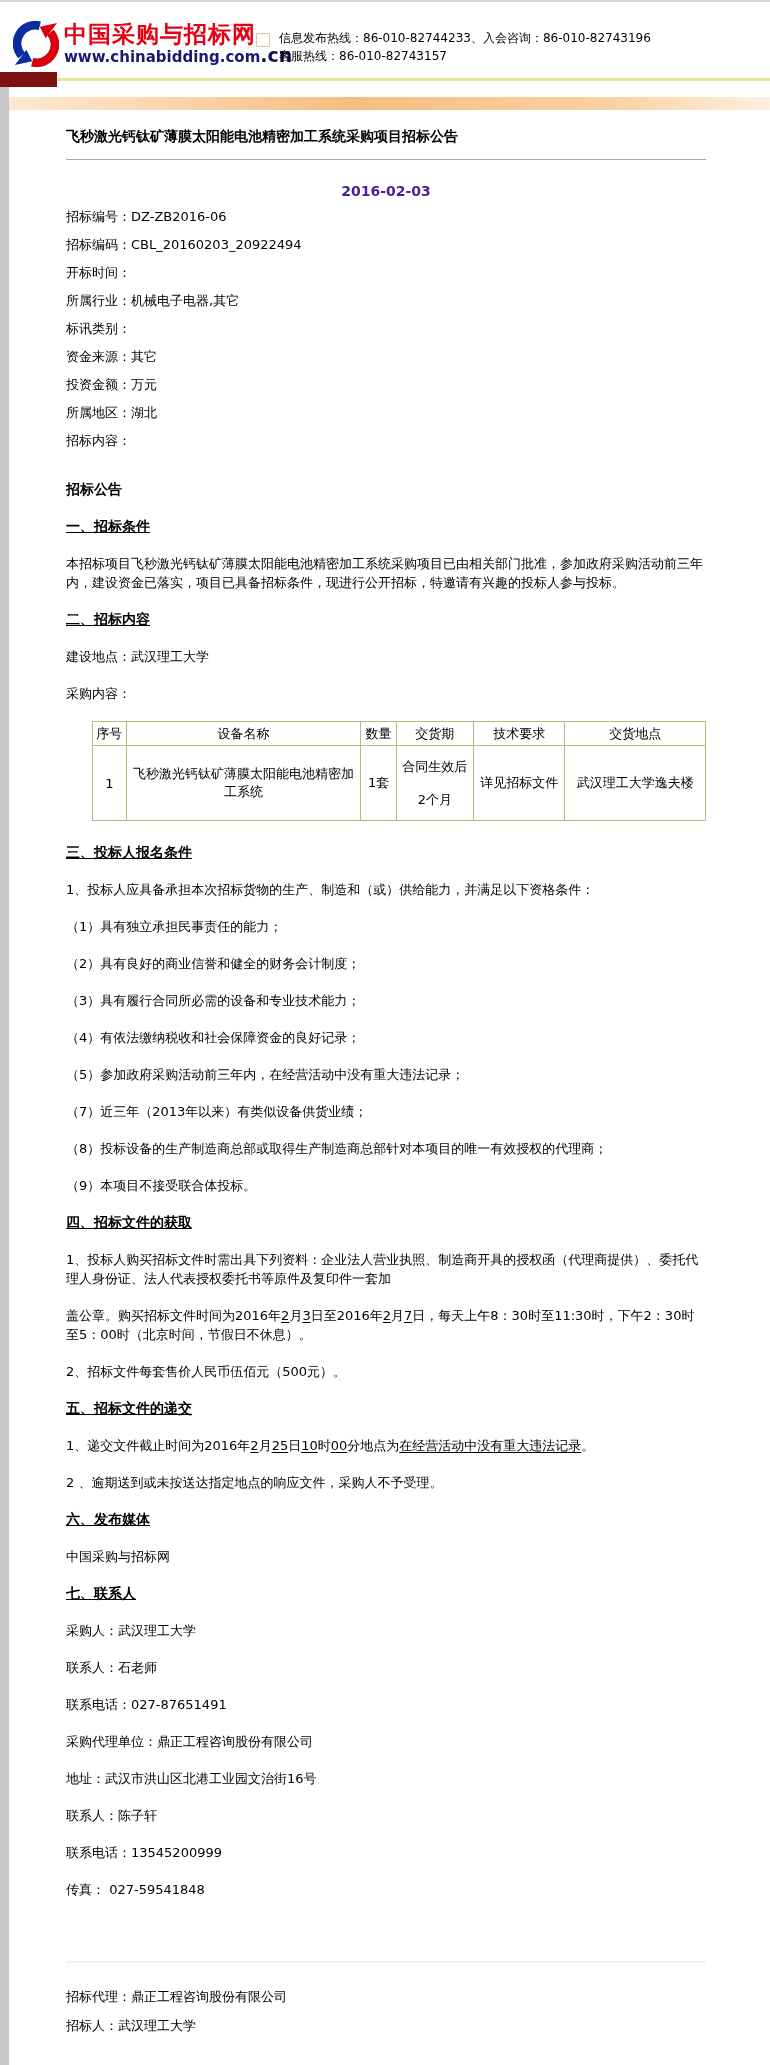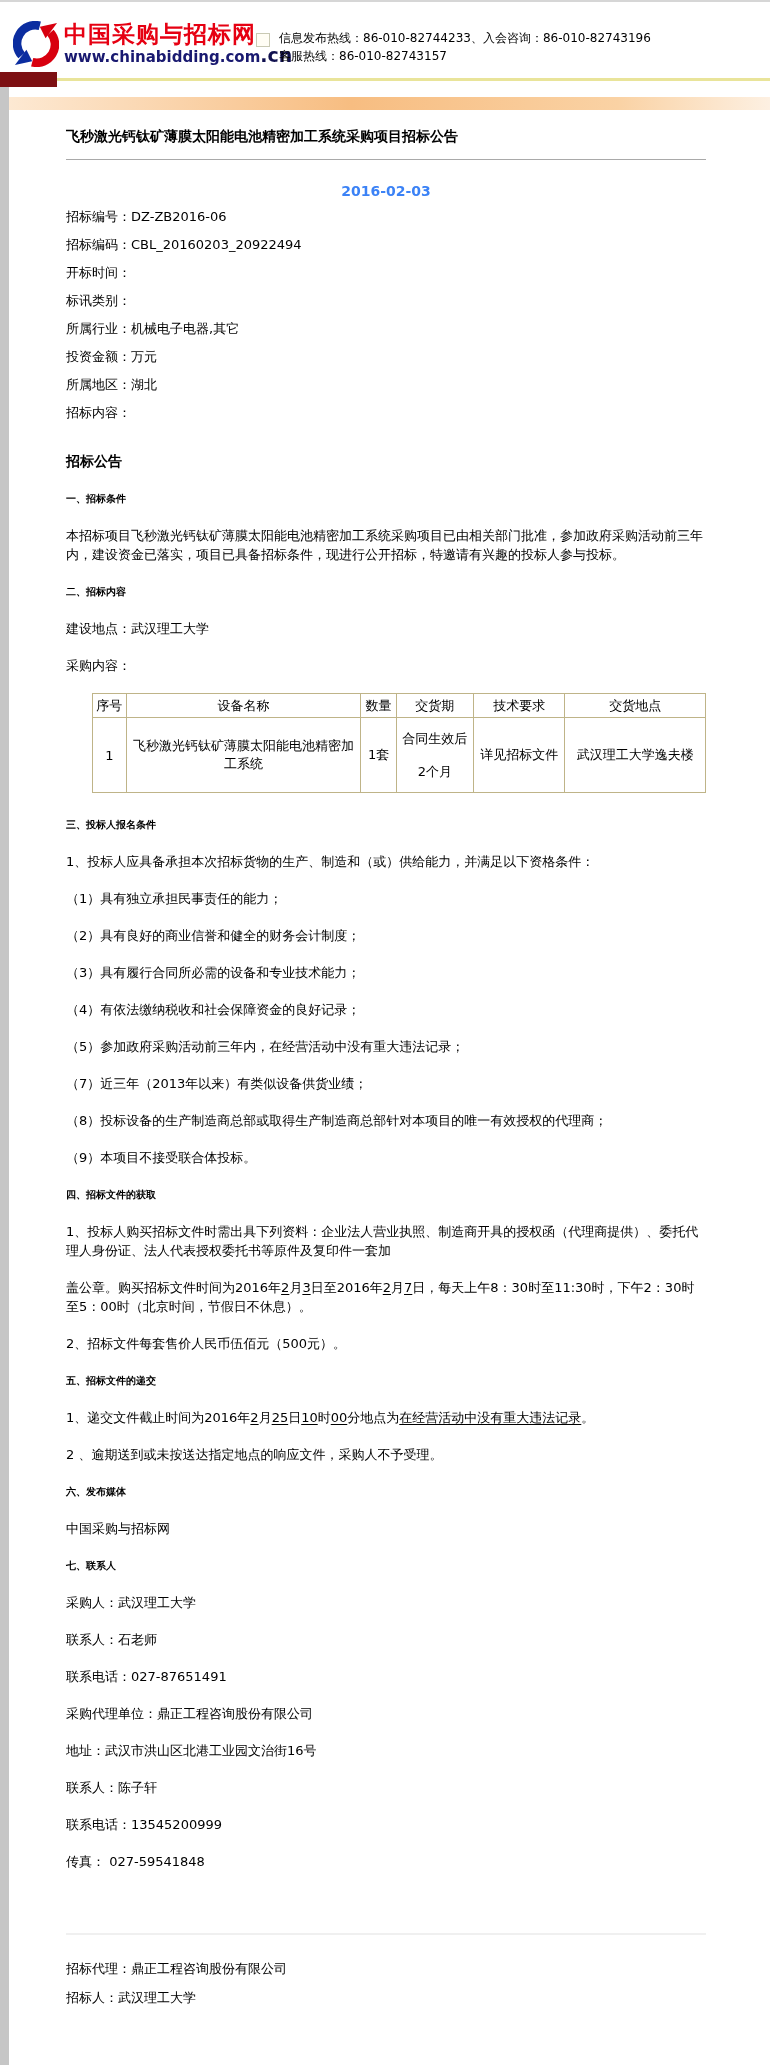--- a/index.html
+++ b/index.html
@@ -23,24 +23,24 @@
   .bar-row{position:relative;height:15px;}
   .maroon{position:absolute;left:0;top:0;width:57px;height:15px;background:#7d1013;}
   .yellow-line{position:absolute;left:57px;right:0;top:6px;height:3px;background:#e9e49a;}
   .band-gap{height:10px;}
   .orange-band{height:13px;margin-left:9px;background:linear-gradient(to right,#fde9d3,#f7bd81 45%,#fad2a4 80%,#fdf0e2);}
 
   
   .content{width:640px;margin-left:66px;padding-top:4px;font-size:13px;}
   .title{font-size:14px;font-weight:bold;margin:12px 0 0;line-height:20px;}
   .title-rule{border:none;border-top:1px solid #a9a9a9;margin:13px 0 0;}
-  .date{color:#3b82f6;font-weight:bold;font-size:14px;text-align:center;margin:23px 0 8px;}
+  .date{color:#4c1d95;font-weight:bold;font-size:14px;text-align:center;margin:23px 0 8px;}
   p.meta{margin:0 0 9px;line-height:19px;}
   p.para{margin:0 0 18px;line-height:19px;}
-  h3.sec{font-size:10px;font-weight:bold;margin:0 0 18px;line-height:19px;}
+  h3.sec{font-size:14px;font-weight:bold;margin:0 0 18px;line-height:19px;text-decoration:underline;}
   .notice-title{font-size:14px;font-weight:bold;text-align:left;margin:10px 0 18px;line-height:19px;}
   .u{text-decoration:underline;text-underline-offset:2px;}
   .gap-top-lg{margin-top:30px;}
 
   
   table.items{border-collapse:collapse;margin:2px 0 22px 26px;}
   table.items th,table.items td{border:1px solid #bfb488;font-weight:normal;font-size:13px;padding:1px 3px;text-align:center;vertical-align:middle;}
   table.items th{height:21px;}
   table.items td{height:72px;}
   .col-no{width:28px;}
@@ -94,22 +94,23 @@
   <div class="orange-band"></div>
 
   <div class="content">
     <h1 class="title">飞秒激光钙钛矿薄膜太阳能电池精密加工系统采购项目招标公告</h1>
     <hr class="title-rule">
     <div class="date">2016-02-03</div>
 
     <p class="meta">招标编号：DZ-ZB2016-06</p>
     <p class="meta">招标编码：CBL_20160203_20922494</p>
     <p class="meta">开标时间：</p>
+    <p class="meta">所属行业：机械电子电器,其它</p>
     <p class="meta">标讯类别：</p>
-    <p class="meta">所属行业：机械电子电器,其它</p>
+    <p class="meta">资金来源：其它</p>
     <p class="meta">投资金额：万元</p>
     <p class="meta">所属地区：湖北</p>
     <p class="meta">招标内容：</p>
 
     <div class="notice-title gap-top-lg">招标公告</div>
 
     <h3 class="sec">一、招标条件</h3>
     <p class="para">本招标项目飞秒激光钙钛矿薄膜太阳能电池精密加工系统采购项目已由相关部门批准，参加政府采购活动前三年内，建设资金已落实，项目已具备招标条件，现进行公开招标，特邀请有兴趣的投标人参与投标。</p>
 
     <h3 class="sec">二、招标内容</h3>

